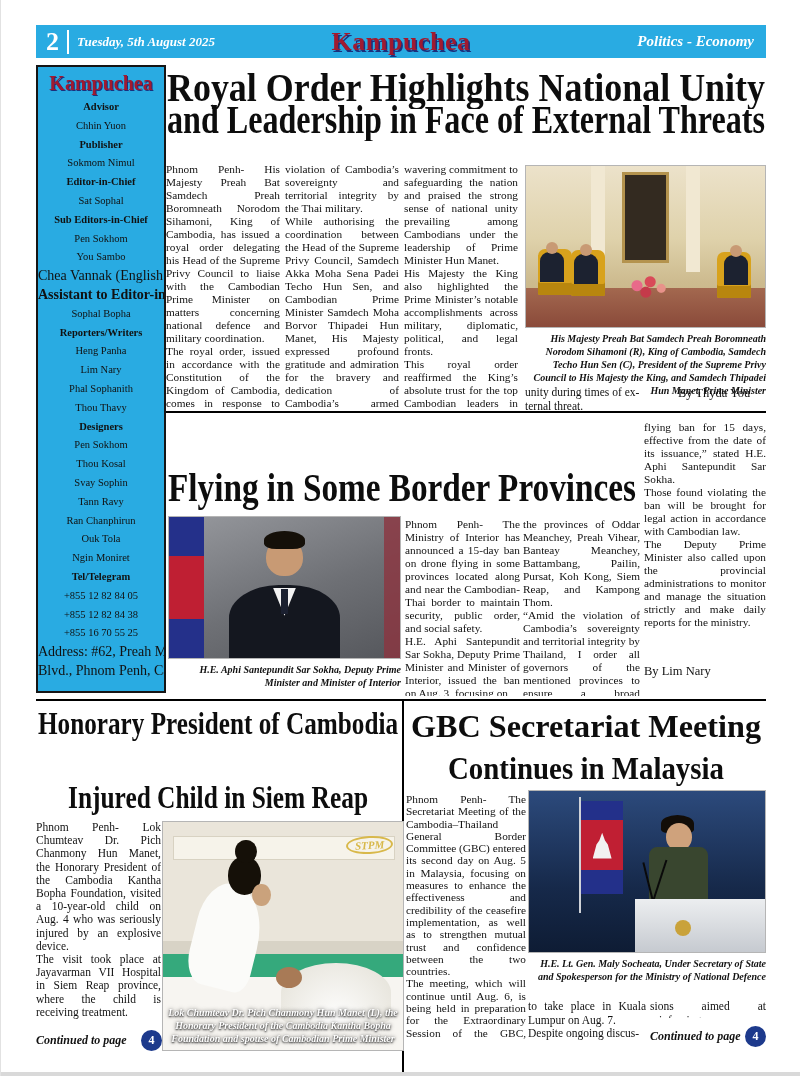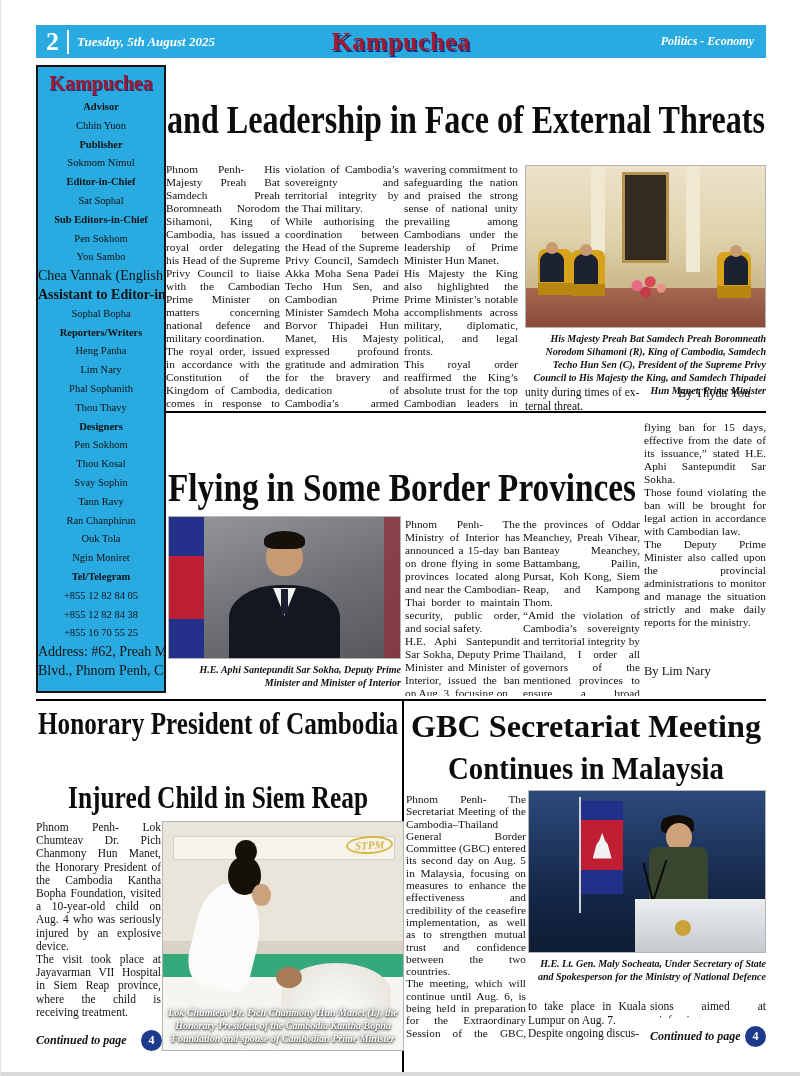--- a/index.html
+++ b/index.html
@@ -8,21 +8,21 @@
   .edge-bottom{position:absolute;left:0;right:0;bottom:0;height:4px;background:#d9d9d9;}
 
   
   .hdr{position:absolute;left:35px;top:25px;width:730px;height:33px;background:#29abe2;
        display:flex;align-items:center;color:#fff;}
   .hdr-num{font-size:26px;font-weight:bold;padding:0 8px 0 10px;line-height:33px;}
   .hdr-sep{width:2px;height:24px;background:#fff;}
   .hdr-date{font-size:13px;font-weight:bold;font-style:italic;margin-left:8px;}
   .hdr-masthead{position:absolute;left:0;right:0;text-align:center;font-size:26px;font-weight:bold;
        color:#a01a30;text-shadow:1.5px 1.5px 0 #1c2f7c;letter-spacing:.5px;}
-  .hdr-section{margin-left:auto;font-size:12px;font-weight:bold;font-style:italic;padding-right:12px;z-index:2;}
+  .hdr-section{margin-left:auto;font-size:15px;font-weight:bold;font-style:italic;padding-right:12px;z-index:2;}
 
   
   .sidebar{position:absolute;left:35px;top:65px;width:130px;height:628px;background:#29abe2;
        border:2px solid #151515;box-sizing:border-box;text-align:center;padding-top:5px;}
   .side-logo{font-size:20px;font-weight:bold;color:#a01a30;text-shadow:1px 1px 0 #1c2f7c;margin-bottom:3px;}
   .sl{font-size:10.5px;height:18.8px;line-height:18.8px;white-space:nowrap;overflow:hidden;}
   .sl.b{font-weight:bold;}
   .sl.sm{font-size:14px;}
 
   
@@ -150,20 +150,25 @@
     <div class="sl">Ouk Tola</div>
     <div class="sl">Ngin Moniret</div>
     <div class="sl b">Tel/Telegram</div>
     <div class="sl">+855 12 82 84 05</div>
     <div class="sl">+855 12 82 84 38</div>
     <div class="sl">+855 16 70 55 25</div>
     <div class="sl sm">Address: #62, Preah Monivong</div>
     <div class="sl sm">Blvd., Phnom Penh, Cambodia</div>
   </div>
 
+  <div class="hl" style="left:165px;top:62px;">
+    <svg width="600" height="47">
+        <text x="1" y="39" font-size="41" textLength="598" lengthAdjust="spacingAndGlyphs">Royal Order Highlights National Unity</text>
+      </svg>
+  </div>
   <div class="hl" style="left:165px;top:94px;">
     <svg width="600" height="47">
         <text x="1" y="39" font-size="41" textLength="598" lengthAdjust="spacingAndGlyphs">and Leadership in Face of External Threats</text>
       </svg>
   </div>
 
   <div class="col" style="left:165px;top:163px;width:114px;height:247px;">Phnom Penh- His Majesty Preah Bat Samdech Preah Boromneath Norodom Sihamoni, King of Cambodia, has issued a royal order delegating his Head of the Supreme Privy Council to liaise with the Cambodian Prime Minister on matters concerning national defence and military coordination.
 The royal order, issued in accordance with the Constitution of the Kingdom of Cambodia, comes in response to what the King described as a grave</div>
   <div class="col" style="left:284px;top:163px;width:114px;height:247px;">violation of Cambodia’s sovereignty and territorial integrity by the Thai military.
 While authorising the coordination between the Head of the Supreme Privy Council, Samdech Akka Moha Sena Padei Techo Hun Sen, and Cambodian Prime Minister Samdech Moha Borvor Thipadei Hun Manet, His Majesty expressed profound gratitude and admiration for the bravery and dedication of Cambodia’s armed forces. He commended their un-</div>

